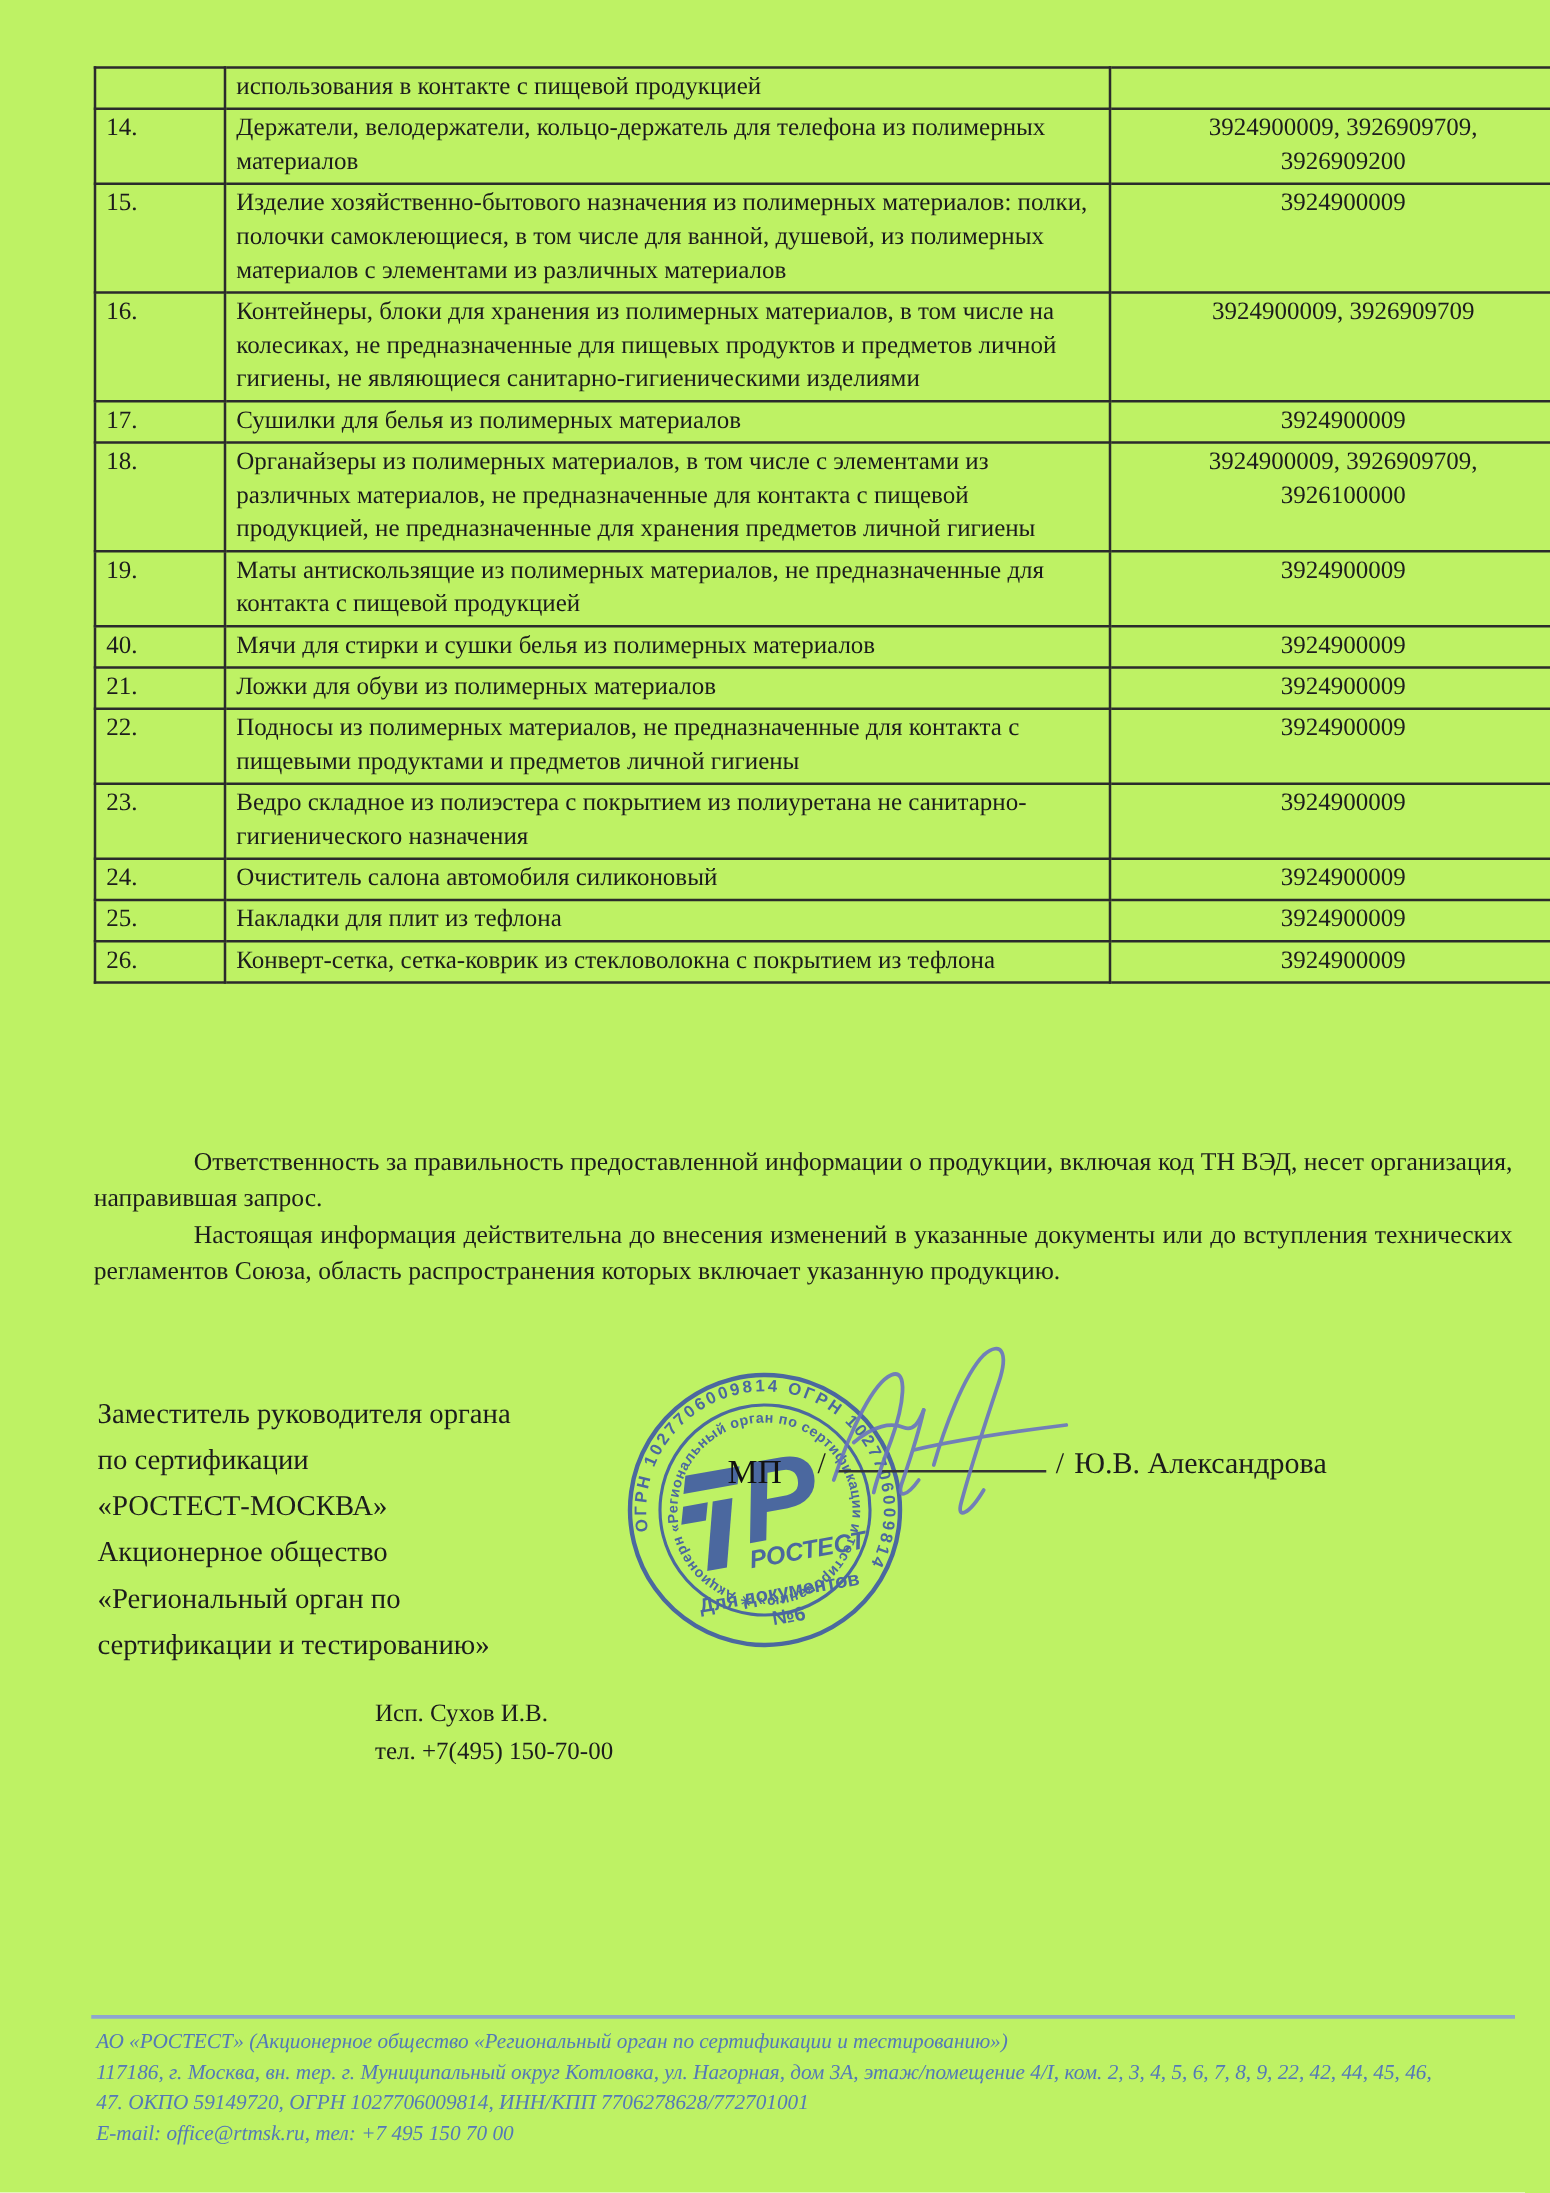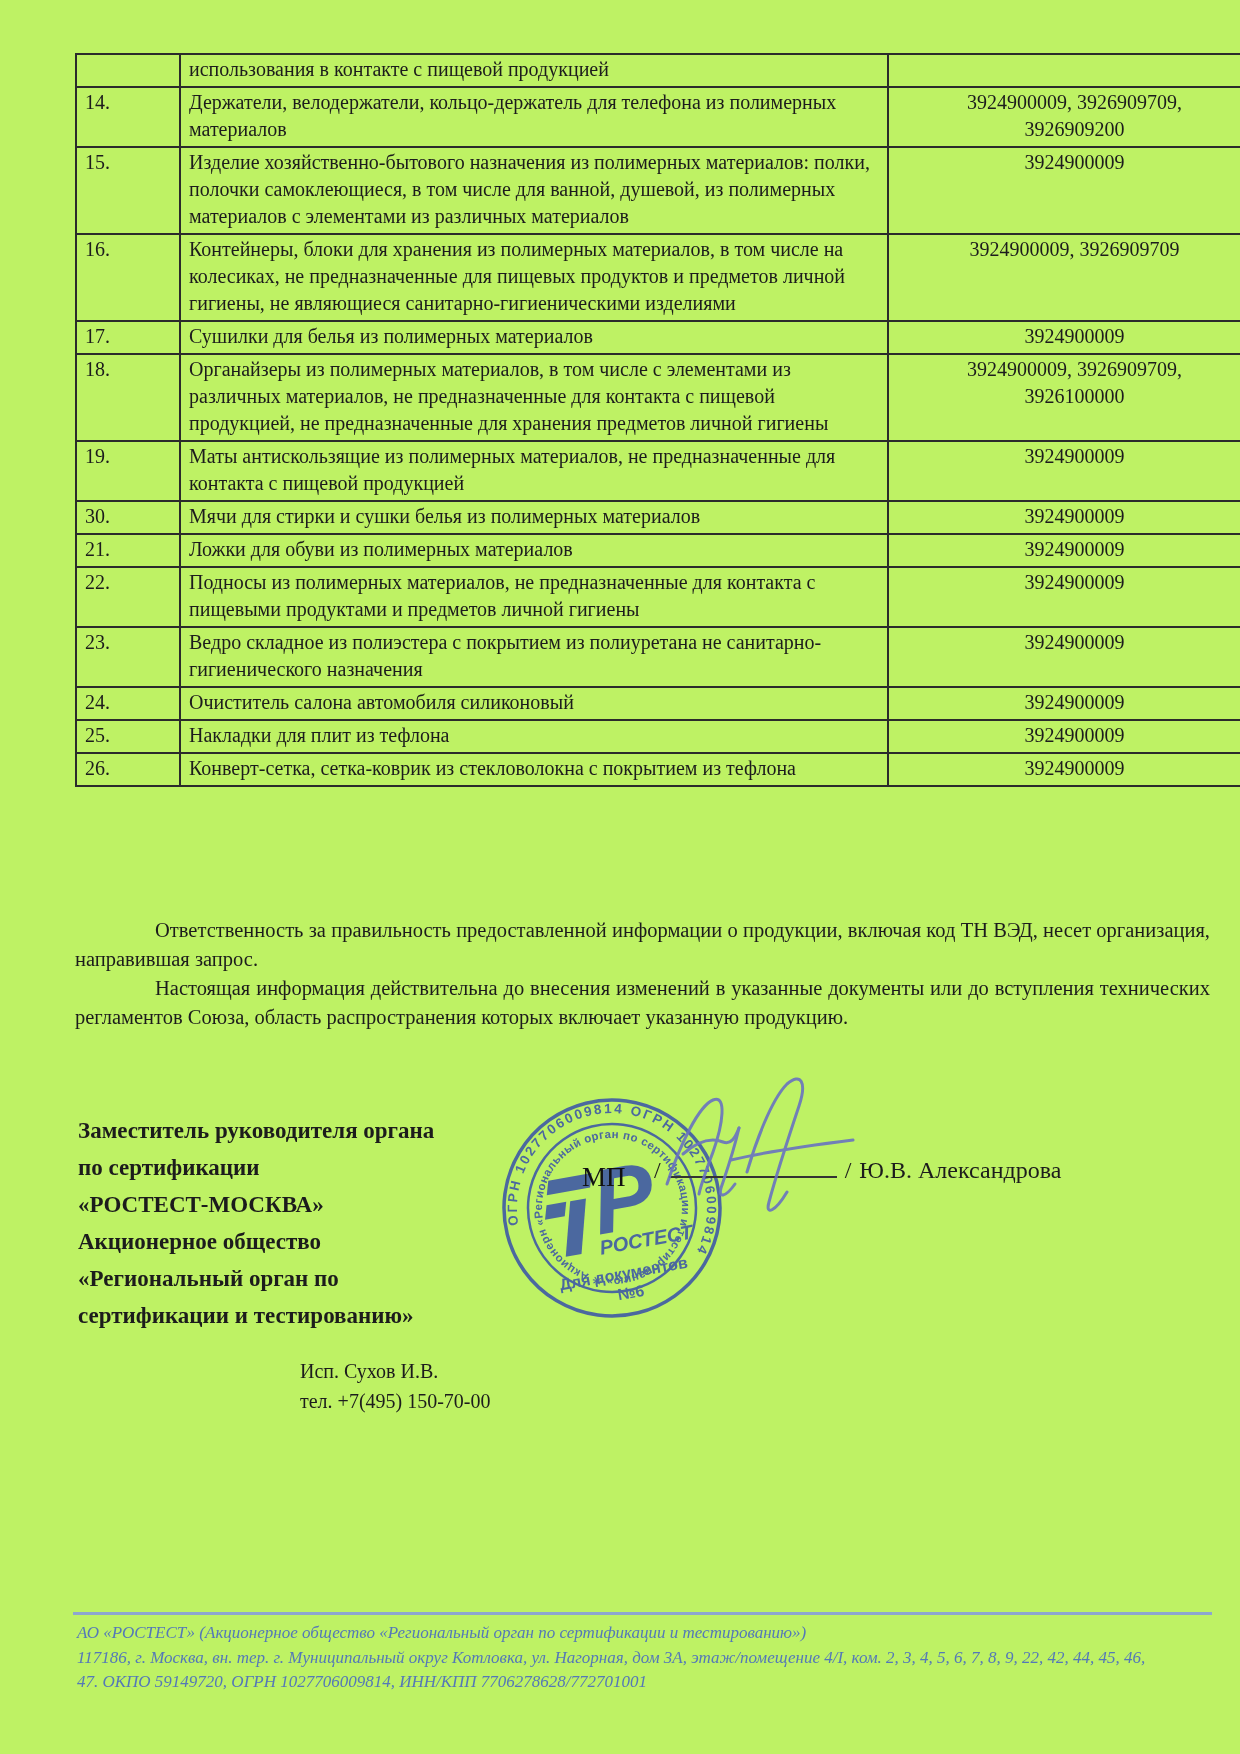--- a/index.html
+++ b/index.html
@@ -18,21 +18,21 @@
   }
   td.c-num  { width:88px;  padding-left:12px;border-radius:23px; }
   td.c-desc { width:692px; padding-left:10px; padding-right:26px; }
   td.c-code { width:355px; text-align:center; white-space:pre-line; padding-left:2px; padding-right:2px; }
   
   .paras { position:absolute; left:75px; top:916px; width:1135px;
            font-size:20.5px; line-height:29px; text-align:justify; }
   .paras p { margin:0; text-indent:80px; }
   
   .sig-title { position:absolute; left:78px; top:1112px; width:440px;
-               font-size:23px; line-height:37px;font-weight:bold; }
+               font-size:23px; line-height:37px; }
   .stamp-box { position:absolute; left:482px; top:1078px; width:260px; height:260px; }
   .mp-label  { position:absolute; left:100px; top:84px; font-size:27px; color:#111; z-index:3; }
   .sig-row { position:absolute; left:650px; top:1146px; font-size:24px;
              display:flex; align-items:baseline; white-space:nowrap; }
   .slash { padding:0 4px; }
   .sig-underline { display:inline-block; width:168px; height:30px;
                    border-bottom:2px solid #333; margin:0 4px; position:relative; }
   .sig-scrawl { position:absolute; left:-14px; top:-74px; z-index:2; }
   .sig-name { padding-left:4px; }
   
@@ -82,21 +82,21 @@
       <td class="c-desc">Органайзеры из полимерных материалов, в том числе с элементами из различных материалов, не предназначенные для контакта с пищевой продукцией, не предназначенные для хранения предметов личной гигиены</td>
       <td class="c-code">3924900009, 3926909709,
 3926100000</td>
     </tr>
     <tr>
       <td class="c-num">19.</td>
       <td class="c-desc">Маты антискользящие из полимерных материалов, не предназначенные для контакта с пищевой продукцией</td>
       <td class="c-code">3924900009</td>
     </tr>
     <tr>
-      <td class="c-num">30.</td>
+      <td class="c-num">40.</td>
       <td class="c-desc">Мячи для стирки и сушки белья из полимерных материалов</td>
       <td class="c-code">3924900009</td>
     </tr>
     <tr>
       <td class="c-num">21.</td>
       <td class="c-desc">Ложки для обуви из полимерных материалов</td>
       <td class="c-code">3924900009</td>
     </tr>
     <tr>
       <td class="c-num">22.</td>
@@ -189,15 +189,16 @@
   <div class="executor">
     <div>Исп. Сухов И.В.</div>
     <div>тел. +7(495) 150-70-00</div>
   </div>
 
   <div class="footer-rule"></div>
   <div class="footer">
     <div>АО «РОСТЕСТ»  (Акционерное общество «Региональный орган по сертификации и тестированию»)</div>
     <div>117186, г. Москва, вн. тер. г. Муниципальный округ Котловка, ул. Нагорная, дом 3А, этаж/помещение 4/I, ком. 2, 3, 4, 5, 6, 7, 8, 9, 22, 42, 44, 45, 46,</div>
     <div>47. ОКПО 59149720, ОГРН 1027706009814, ИНН/КПП 7706278628/772701001</div>
+    <div>E-mail: office@rtmsk.ru,  тел: +7 495 150 70 00</div>
   </div>
 
 </div>
 
 </body></html>

